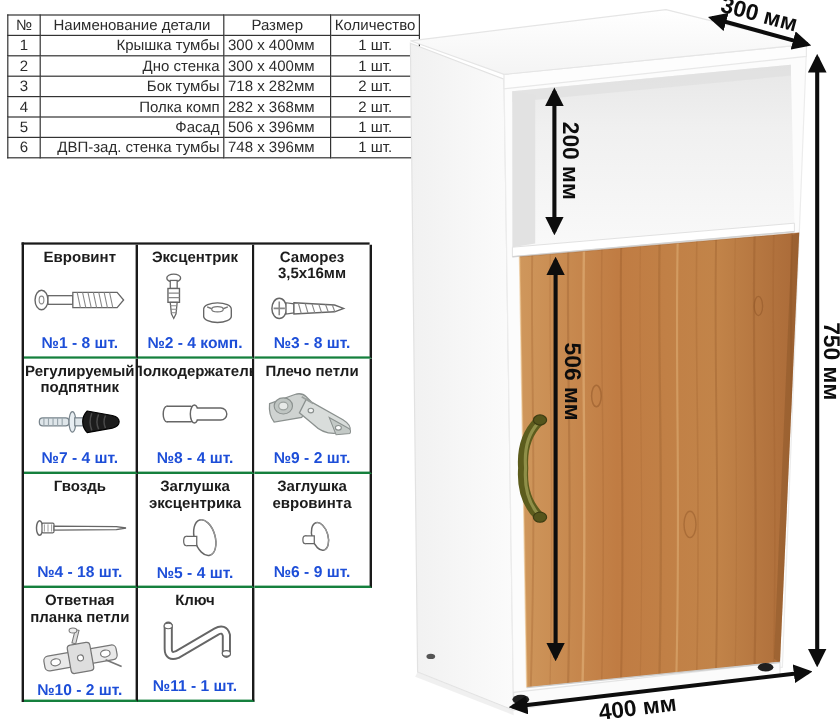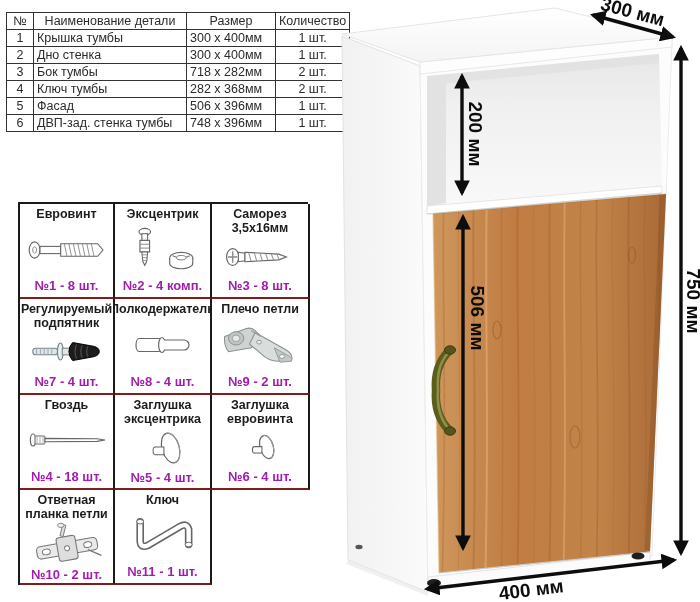--- a/index.html
+++ b/index.html
@@ -12,41 +12,41 @@
     position:absolute;left:6px;top:12px;
     border-collapse:collapse;table-layout:fixed;
     font-size:12.5px;color:#2b2b2b;
   }
   .parts-table td,.parts-table th{
     border:1.5px solid #333;height:16px;padding:0 3px;
     font-weight:400;white-space:nowrap;overflow:hidden;
   }
   .parts-table th{text-align:center;}
   .col-num{width:20px;text-align:center;}
-  .col-name{width:146px;text-align:left;padding-left:6px;}
+  .col-name{width:146px;text-align:right;padding-left:6px;}
   .col-size{width:82px;}
   .col-qty{width:58px;text-align:center;}
   
   .hw-grid{
     position:absolute;left:18px;top:202px;width:290px;height:383px;
     display:grid;grid-template-columns:95px 97px 98px;grid-template-rows:repeat(4,1fr);
     border-top:2px solid #1a1a1a;border-left:2px solid #1a1a1a;
     box-sizing:border-box;
   }
   .hw-cell{
-    border-right:2px solid #1a1a1a;border-bottom:2px solid #7f1d1d;
+    border-right:2px solid #1a1a1a;border-bottom:2px solid #15803d;
     display:flex;flex-direction:column;align-items:center;
     box-sizing:border-box;overflow:hidden;background:#fff;
   }
   .hw-title{
     font-weight:700;font-size:12.5px;line-height:1.12;text-align:center;
     margin-top:3px;padding:0 1px;color:#1c1c1c;
   }
   .hw-icon{flex:1;display:flex;align-items:center;justify-content:center;width:100%;}
-  .hw-qty{font-weight:700;font-size:13px;margin-bottom:4px;color:#a21caf;}
+  .hw-qty{font-weight:700;font-size:13px;margin-bottom:4px;color:#1d4ed8;}
   
   .cab-wrap{position:absolute;left:332px;top:0;width:368px;height:602px;}
   .dim-label{font-weight:700;font-size:19px;fill:#0d0d0d;}
 </style>
 </head>
 <body>
 
 <table class="parts-table">
   <tbody>
       <tr>
@@ -68,21 +68,21 @@
     <td class="col-qty">1 шт.</td>
   </tr>
   <tr>
     <td class="col-num">3</td>
     <td class="col-name">Бок тумбы</td>
     <td class="col-size">718 х 282мм</td>
     <td class="col-qty">2 шт.</td>
   </tr>
   <tr>
     <td class="col-num">4</td>
-    <td class="col-name">Ключ тумбы</td>
+    <td class="col-name">Полка комп</td>
     <td class="col-size">282 х 368мм</td>
     <td class="col-qty">2 шт.</td>
   </tr>
   <tr>
     <td class="col-num">5</td>
     <td class="col-name">Фасад</td>
     <td class="col-size">506 х 396мм</td>
     <td class="col-qty">1 шт.</td>
   </tr>
   <tr>
@@ -221,21 +221,21 @@
     <div class="hw-icon">
       <svg width="52" height="38" viewBox="0 0 52 40">
         <g transform="rotate(-16 33 20)">
           <ellipse cx="33" cy="20" rx="7" ry="12.5" fill="#fff" stroke="#666" stroke-width="1.3"></ellipse>
           <path d="M33,7.5 a7,12.5 0 0 1 0,25" fill="none" stroke="#999" stroke-width="1"></path>
         </g>
         <ellipse cx="20" cy="23" rx="2" ry="3.4" fill="#fff" stroke="#666" stroke-width="1.1"></ellipse>
         <path d="M20,19.6 h8 v6.8 h-8" fill="#fff" stroke="#666" stroke-width="1.1"></path>
       </svg>
     </div>
-    <div class="hw-qty">№6 - 4 шт.</div>
+    <div class="hw-qty">№6 - 9 шт.</div>
   </div>
 
   <div class="hw-cell">
     <div class="hw-title">Ответная планка петли</div>
     <div class="hw-icon">
       <svg width="84" height="46" viewBox="0 0 88 48">
         <g transform="rotate(-10 44 28)">
           <rect x="12" y="22" width="64" height="13" rx="4" fill="#e9e9e9" stroke="#777" stroke-width="1.1"></rect>
           <rect x="34" y="16" width="20" height="25" rx="3" fill="#dedede" stroke="#777" stroke-width="1.1"></rect>
           <ellipse cx="22" cy="28.5" rx="4.2" ry="3" fill="#fff" stroke="#777"></ellipse>

